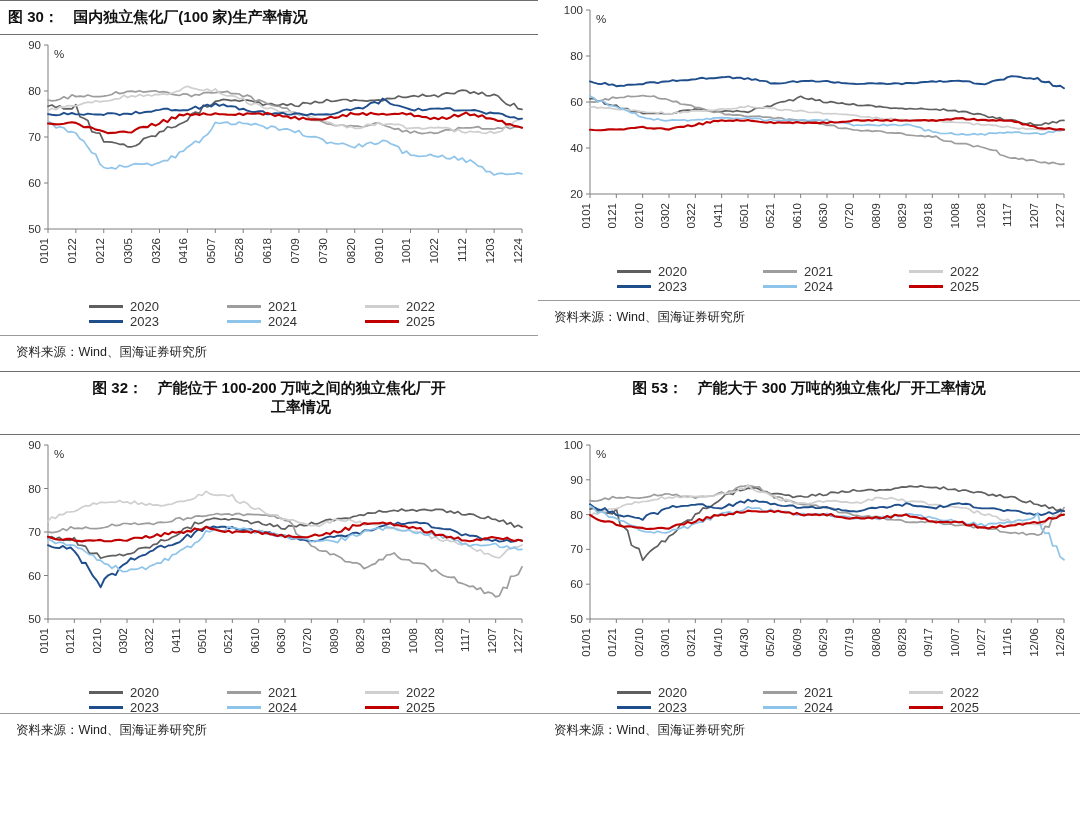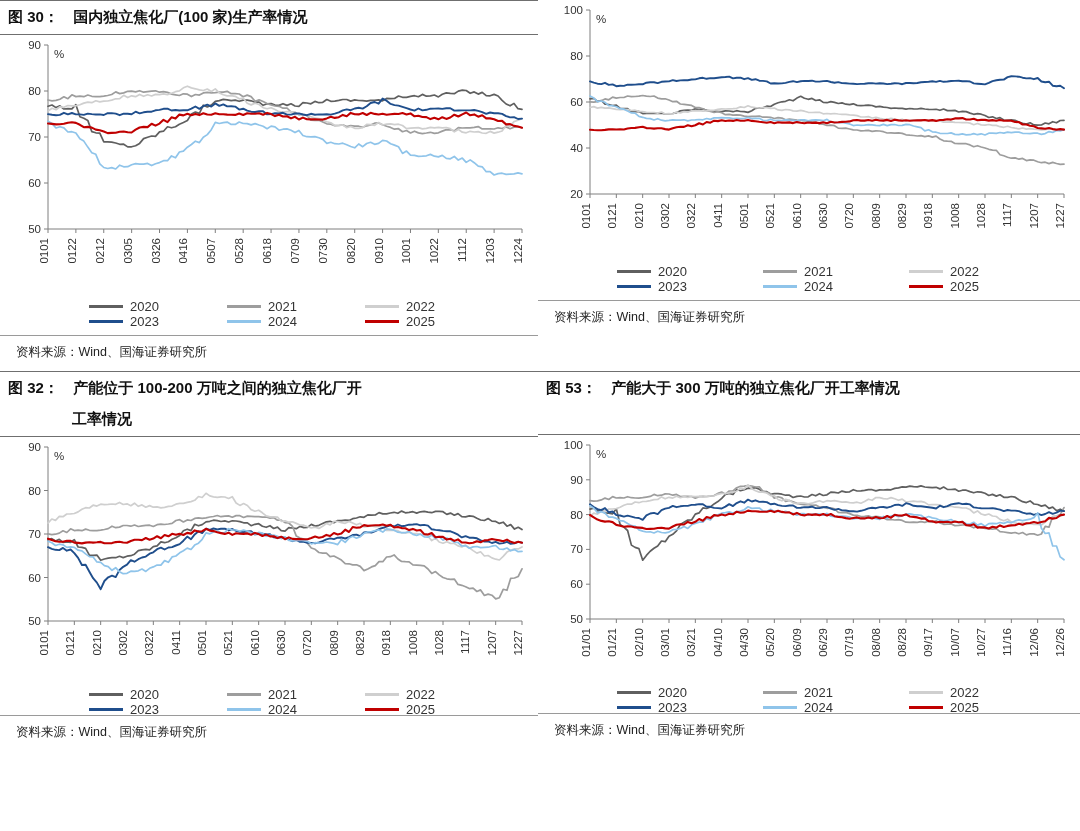--- a/index.html
+++ b/index.html
@@ -22,21 +22,21 @@
   }
   .cell.left{padding-right:0;}
   .title-bar{
     border-top:1.5px solid #6f6f6f;
     border-bottom:1.5px solid #6f6f6f;
     padding:7px 8px 7px 8px;
     box-sizing:border-box;
     min-height:34px;
     display:block;
   }
-  .title-bar.tall{min-height:64px;}
+  .title-bar.tall{min-height:64px;text-align:center;}
   .fig-no{
     font-weight:bold;
     font-size:15px;
     color:#111;
     letter-spacing:0px;
   }
   .fig-title{
     font-weight:bold;
     font-size:15px;
     color:#111;
@@ -259,21 +259,21 @@
           </div>
       </div>
     </div>
     <div class="source">资料来源：Wind、国海证券研究所</div>
   </div>
 
   <div class="cell left">
     <div class="title-bar tall">
       <span class="fig-no">图 32：</span>
       <span class="fig-title">产能位于 100-200 万吨之间的独立焦化厂开</span>
-      <div style="margin-left:64px;margin-top:12px;"><span class="fig-title" style="margin-left:0">工率情况</span></div>
+      <div style="margin-left:64px;margin-top:0;"><span class="fig-title" style="margin-left:0">工率情况</span></div>
     </div>
     <div class="chart-area tall">
       <svg id="svg2" width="538" height="248" viewBox="0 0 538 248">
           <line x1="48" y1="10" x2="48" y2="184" stroke="#7f7f7f" stroke-width="1"></line>
           <line x1="48" y1="184" x2="522" y2="184" stroke="#7f7f7f" stroke-width="1"></line>
           <line x1="44" y1="184" x2="48" y2="184" stroke="#7f7f7f" stroke-width="1"></line>
           <text x="41" y="188" text-anchor="end" class="axis-text">50</text>
           <line x1="44" y1="140.5" x2="48" y2="140.5" stroke="#7f7f7f" stroke-width="1"></line>
           <text x="41" y="144.5" text-anchor="end" class="axis-text">60</text>
           <line x1="44" y1="97" x2="48" y2="97" stroke="#7f7f7f" stroke-width="1"></line>

